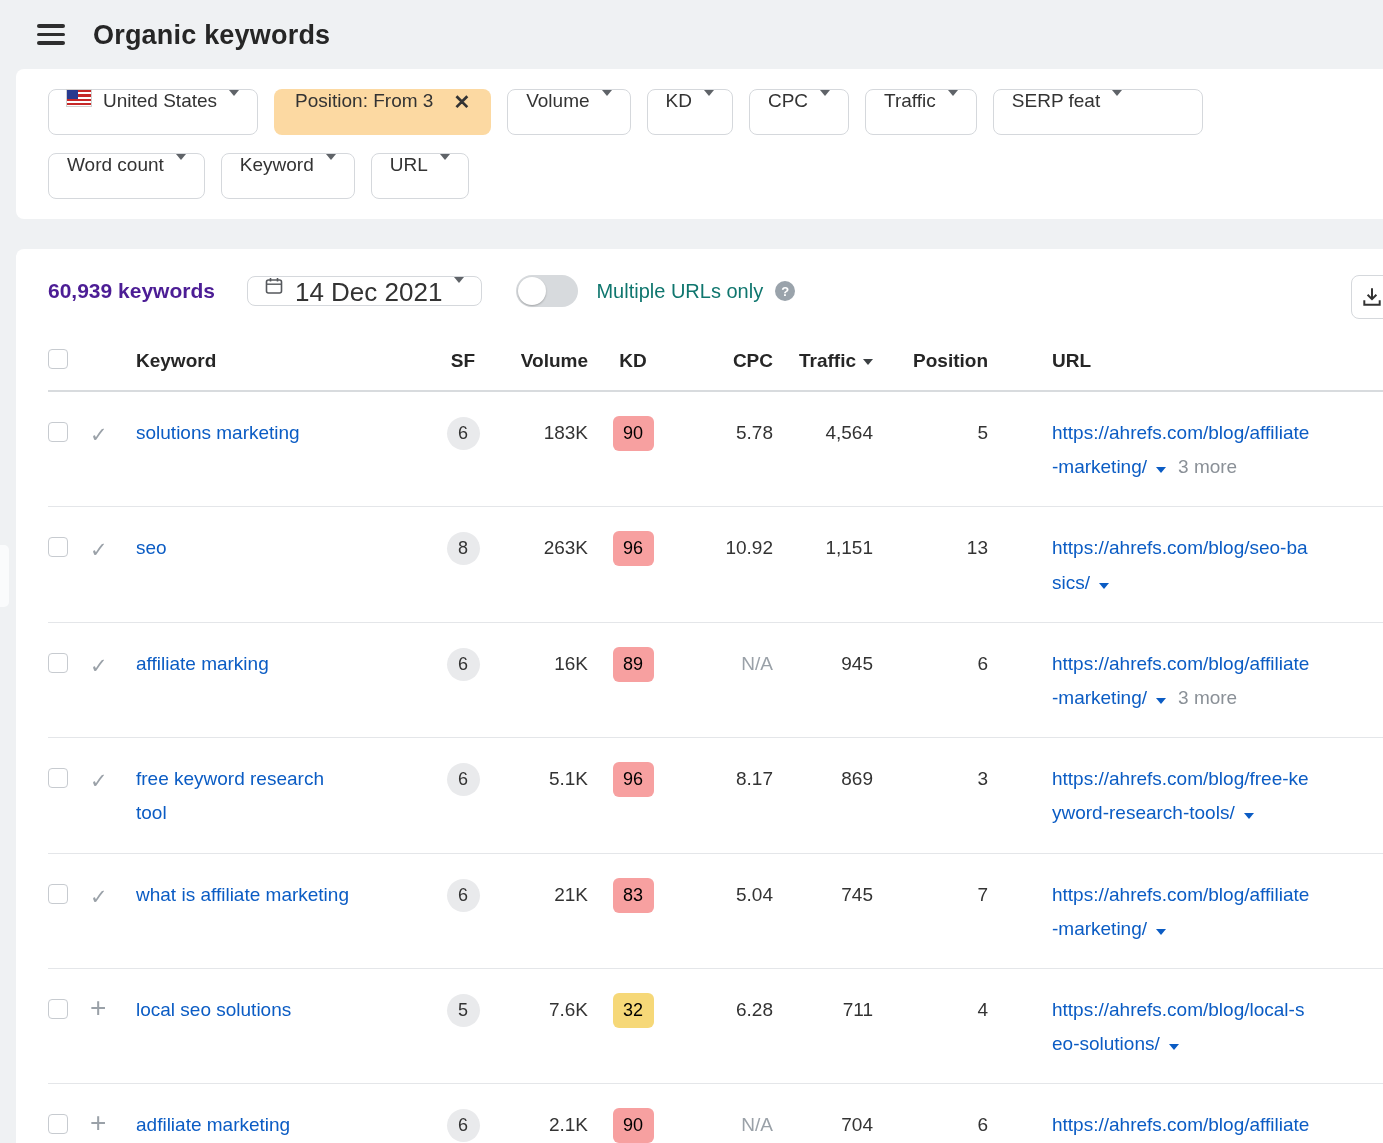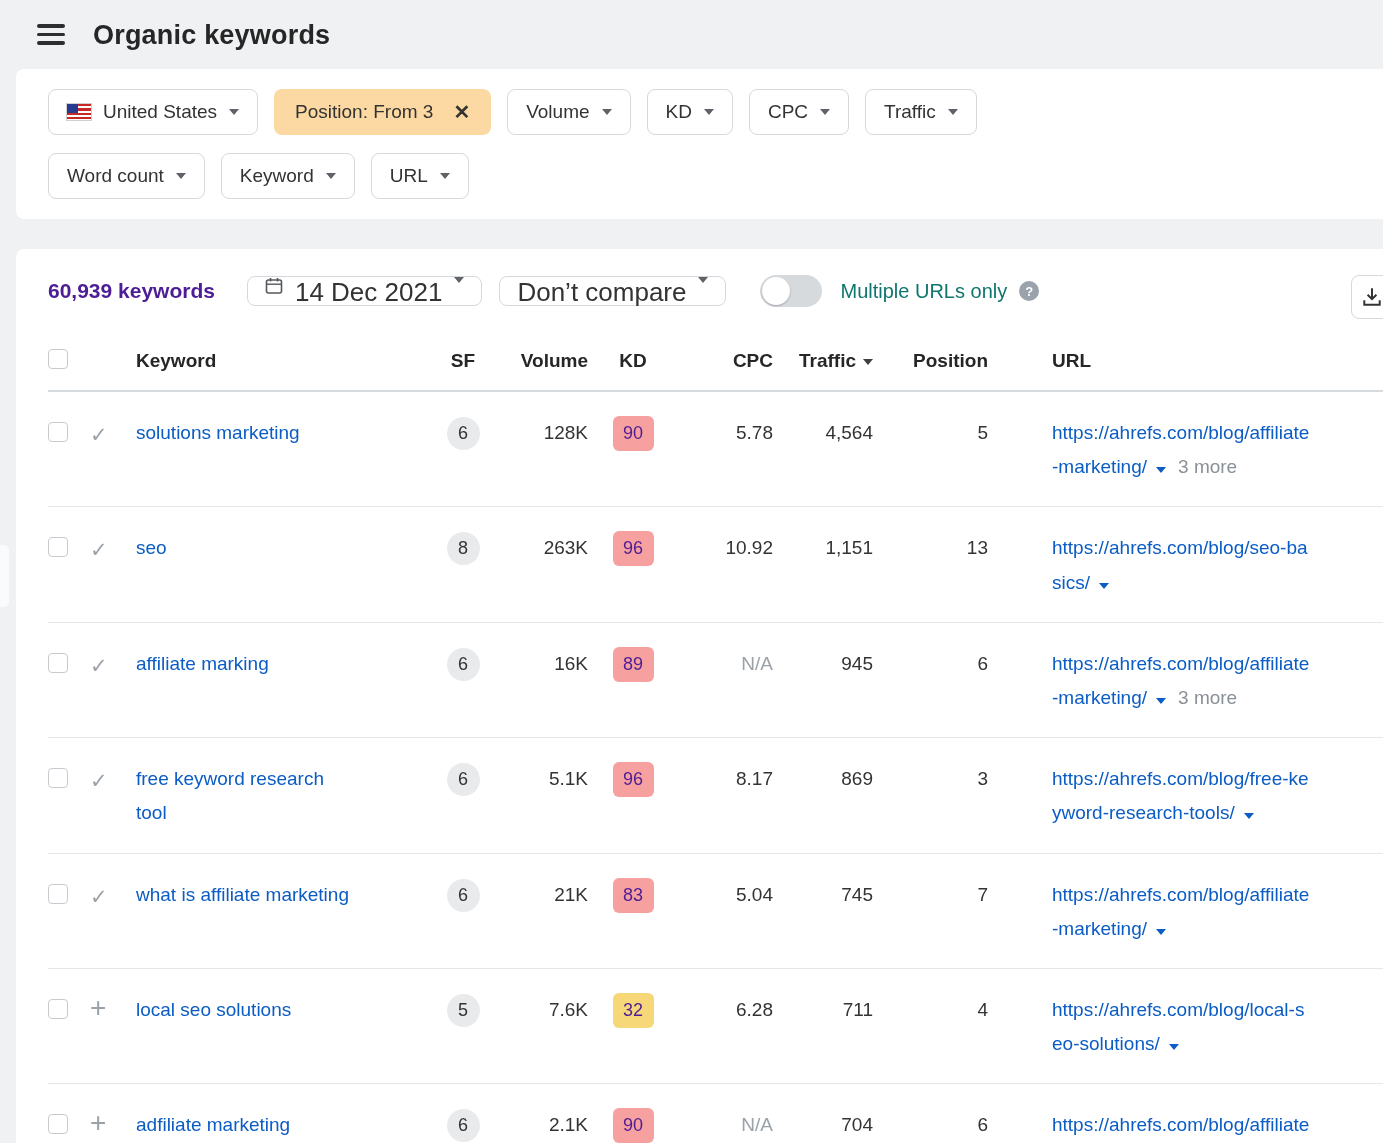--- a/index.html
+++ b/index.html
@@ -16,21 +16,21 @@
   .hamburger i { display:block; height:3.5px; background:#2e2e2e; border-radius:2px; }
   .page-title { font-size:27px; font-weight:bold; color:#262626; letter-spacing:.2px; }
 
   
   .card { background:#fff; margin-left:16px; width:1367px; border-radius:8px 0 0 8px; }
   .filter-card { padding:20px 0 20px 32px; overflow:hidden; }
   .filter-row { display:flex; align-items:center; white-space:nowrap; }
   .filter-row + .filter-row { margin-top:18px; }
 
   .fbtn {
-    display:inline-flex; align-items:center; gap:12px;
+    display:inline-flex; align-items:flex-start; gap:12px;
     height:46px; padding:0 18px; margin-right:16px;
     background:#fff; border:1px solid #d5d8dc; border-radius:8px;
     font-size:19px; color:#333; cursor:pointer; flex:0 0 auto;
   }
   .fbtn.active { background:var(--active-filter-bg,#fcd9a2); border-color:transparent; gap:20px; padding:0 20px; }
   .fbtn .close-x { font-size:20px; font-weight:bold; color:#333; cursor:pointer; }
   .fbtn.overflowing { min-width:210px; }
 
   .caret { display:inline-block; width:0; height:0;
     border-left:5.5px solid transparent; border-right:5.5px solid transparent;
@@ -79,21 +79,21 @@
   .marker.check { font-size:21px; font-weight:bold; }
   .marker.plus { font-size:28px; font-weight:400; line-height:30px; cursor:pointer; }
 
   .kw { color:var(--link-blue,#0b5cc4); text-decoration:none; display:inline-block; max-width:222px; cursor:pointer; }
   .url { color:var(--link-blue,#0b5cc4); text-decoration:none; word-break:break-all; cursor:pointer; }
   .more { color:#8a9097; margin-left:12px; }
 
   .sf-badge { display:inline-block; min-width:33px; height:33px; line-height:33px; border-radius:50%;
     background:var(--sf-badge-bg,#e9eaec); text-align:center; font-size:18px; color:#333; }
   .kd-badge { display:inline-block; width:41px; height:35px; line-height:35px; border-radius:6px;
-    text-align:center; font-size:18px; color:#4c1d95; }
+    text-align:center; font-size:18px; color:#000000; }
   .kd-red { background:var(--kd-red-bg,#f7a0a0); }
   .kd-yellow { background:var(--kd-yellow-bg,#f6d878); }
   .na { color:var(--muted-text,#9aa1a8);text-align:center; }
 
   .sort-caret { margin-left:7px; vertical-align:2px; }
 
   .scroll-thumb { position:absolute; left:0; top:545px; width:9px; height:62px; background:#fafbfc; border-radius:0 5px 5px 0; }
 </style>
 </head>
 <body>
@@ -125,20 +125,24 @@
     <button class="fbtn">
       <span>KD</span>
       <span class="caret"></span>
     </button>
     <button class="fbtn">
       <span>CPC</span>
       <span class="caret"></span>
     </button>
     <button class="fbtn">
       <span>Traffic</span>
+      <span class="caret"></span>
+    </button>
+    <button class="fbtn overflowing">
+      <span>SERP feat</span>
       <span class="caret"></span>
     </button>
   </div>
   <div class="filter-row">
     <button class="fbtn">
       <span>Word count</span>
       <span class="caret"></span>
     </button>
     <button class="fbtn">
       <span>Keyword</span>
@@ -155,24 +159,20 @@
   <div class="toolbar">
     <span class="kw-count">60,939 keywords</span>
     <button class="tbtn">
       <svg width="18" height="18" viewBox="0 0 18 18">
         <rect x="1.5" y="3" width="15" height="13" rx="2" fill="none" stroke="#55585c" stroke-width="1.6"></rect>
         <line x1="5.5" y1="1" x2="5.5" y2="4.5" stroke="#55585c" stroke-width="1.6"></line>
         <line x1="12.5" y1="1" x2="12.5" y2="4.5" stroke="#55585c" stroke-width="1.6"></line>
         <line x1="1.5" y1="7.2" x2="16.5" y2="7.2" stroke="#55585c" stroke-width="1.4"></line>
       </svg>
       <span>14 Dec 2021</span>
-      <span class="caret"></span>
-    </button>
-    <button class="tbtn">
-      <span>Don’t compare</span>
       <span class="caret"></span>
     </button>
     <span class="toggle">
         <span class="knob"></span>
       </span>
     <span class="toggle-label">Multiple URLs only</span>
     <span class="help-icon">?</span>
     <button class="export-btn">
       <svg width="22" height="22" viewBox="0 0 20 20" fill="none" stroke="#333" stroke-width="1.8">
         <path d="M10 2v9"></path>
@@ -210,21 +210,21 @@
         <td class="c-position">Position</td>
         <td class="c-url">URL</td>
       </tr>
     </thead>
     <tbody>
   <tr>
     <td class="c-check"><span class="checkbox"></span></td>
     <td class="c-marker"><span class="marker check">✓</span></td>
     <td class="c-keyword"><a class="kw" href="#">solutions marketing</a></td>
     <td class="c-sf"><span class="sf-badge">6</span></td>
-    <td class="c-volume"><span>128K</span></td>
+    <td class="c-volume"><span>183K</span></td>
     <td class="c-kd"><span class="kd-badge kd-red">90</span></td>
     <td class="c-cpc"><span>5.78</span></td>
     <td class="c-traffic"><span>4,564</span></td>
     <td class="c-position"><span>5</span></td>
     <td class="c-url"><a class="url" href="#">https://ahrefs.com/blog/affiliate-marketing/</a><span class="caret caret-blue"></span><span class="more">3 more</span></td>
   </tr>
 
   <tr>
     <td class="c-check"><span class="checkbox"></span></td>
     <td class="c-marker"><span class="marker check">✓</span></td>

